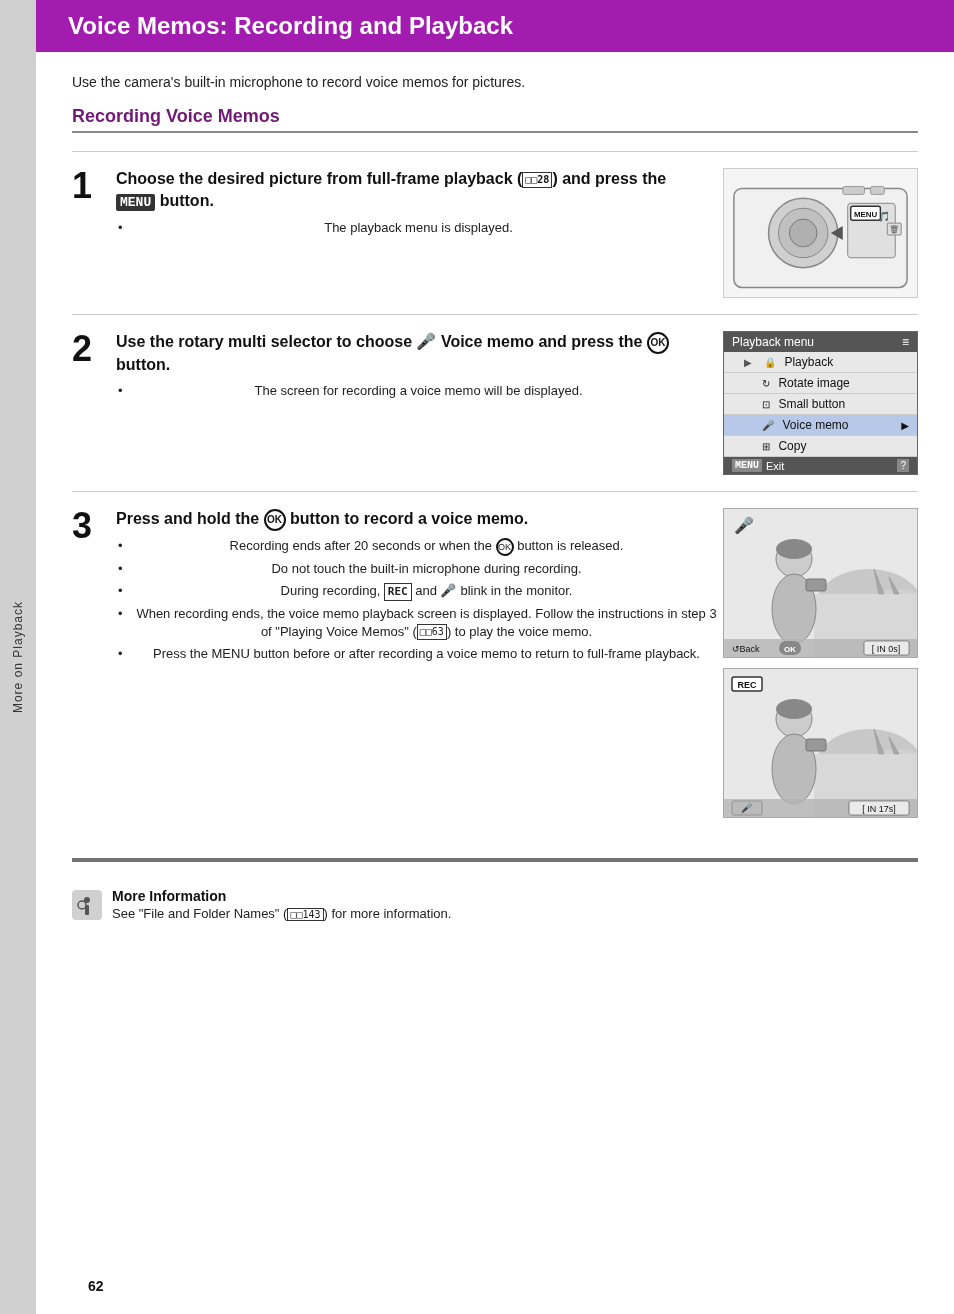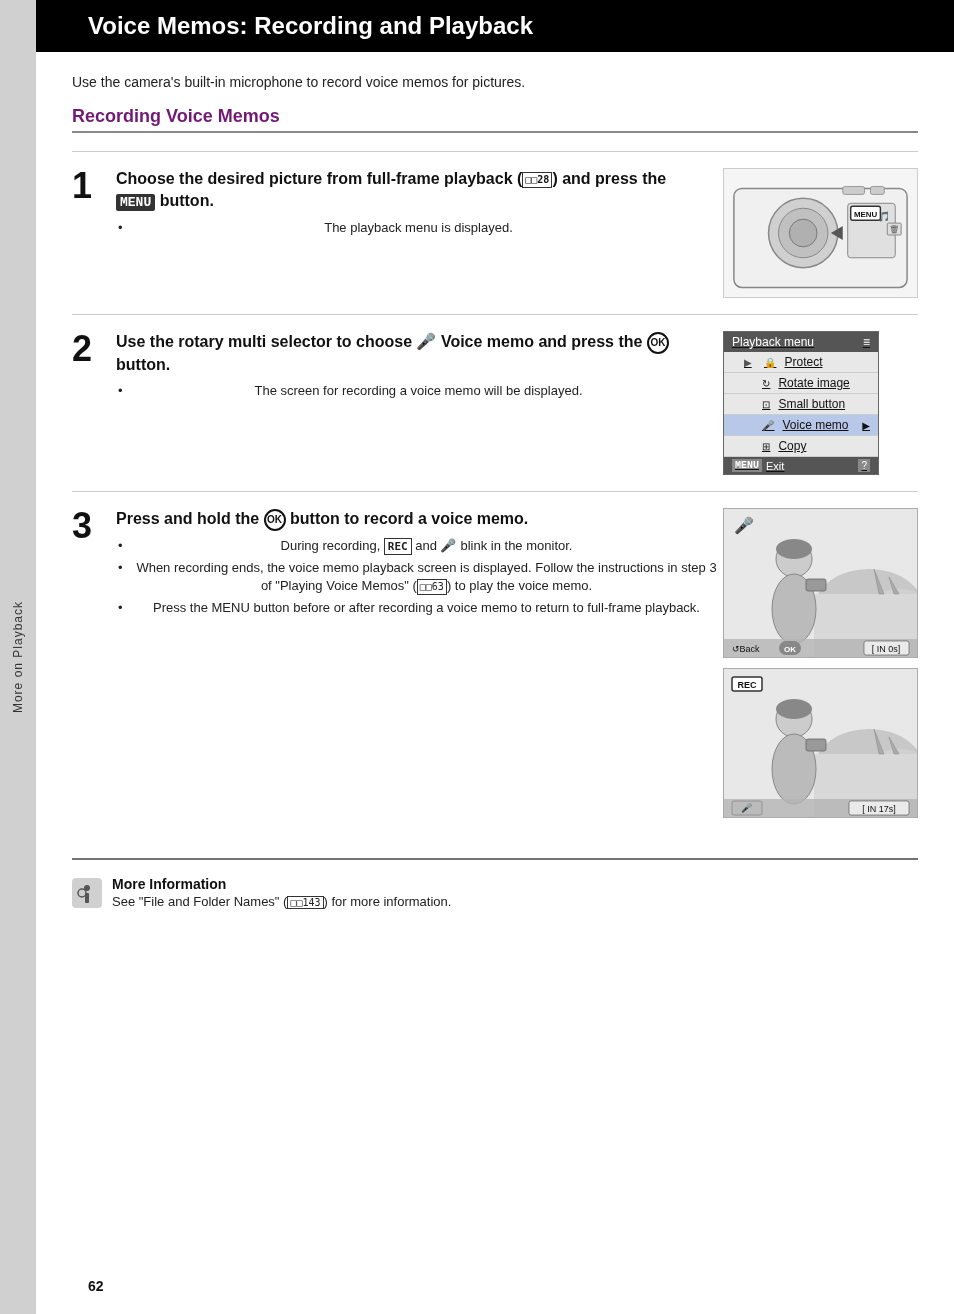--- a/index.html
+++ b/index.html
@@ -41,23 +41,23 @@
 
     
     .main-content {
       flex: 1;
       padding: 28px 36px 40px 36px;
       position: relative;
     }
 
     
     .title-bar {
-      background: #000000;
+      background: #a21caf;
       margin: -28px -36px 0 -36px;
-      padding: 12px 52px;
+      padding: 12px 32px;
       margin-bottom: 22px;
     }
     .title-bar h1 {
       font-size: 24px;
       font-weight: bold;
       color: #fff;
     }
 
     .intro-text {
       font-size: 14px;
@@ -163,25 +163,24 @@
       background: #f5f5f5;
       display: flex;
       align-items: center;
       justify-content: center;
       position: relative;
       overflow: hidden;
     }
 
     
     .menu-img {
-      width: 156px;
+      width: 195px;
       border: 1px solid #666;
       background: #e8e8e8;
       font-size: 12px;
-      text-decoration: underline;
     }
     .menu-img .menu-title-bar {
       background: #555;
       color: #fff;
       padding: 3px 8px;
       font-size: 12px;
       display: flex;
       align-items: center;
       justify-content: space-between;
     }
@@ -228,22 +227,22 @@
       height: 150px;
       border: 1px solid #aaa;
       background: #ddd;
       position: relative;
       overflow: hidden;
     }
 
     
     .more-info {
       margin-top: 24px;
-      border-top: 2px solid #737373;
-      padding-top: 16px;
+      border-top: 4px solid #737373;
+      padding-top: 26px;
       display: flex;
       align-items: flex-start;
       gap: 10px;
     }
     .more-info-icon {
       font-size: 24px;
       margin-top: 2px;
     }
     .more-info-content {}
     .more-info-title {
@@ -370,21 +369,21 @@
       <div class="step-image">
         <div class="menu-img">
           <div class="menu-title-bar">
             <span>Playback menu</span>
             <span>≡</span>
           </div>
 
           <div class="menu-item">
             <span style="width:14px;font-size:10px;margin-right:2px;color:#555">▶</span>
             <span style="font-size:10px;margin-right:4px">🔒</span>
-            <span>Protect</span>
+            <span>Playback</span>
           </div>
           <div class="menu-item">
             <span style="width:14px"></span>
             <span style="font-size:10px;margin-right:4px">↻</span>
             <span>Rotate image</span>
           </div>
           <div class="menu-item">
             <span style="width:14px"></span>
             <span style="font-size:10px;margin-right:4px">⊡</span>
             <span>Small button</span>
@@ -410,20 +409,22 @@
     </div>
 
     <div class="step">
       <div class="step-number">3</div>
       <div class="step3-row">
         <div class="step3-content">
           <div class="step-title">
             Press and hold the <span class="ok-btn">OK</span> button to record a voice memo.
           </div>
           <ul class="bullet-list">
+            <li>Recording ends after 20 seconds or when the <span class="ok-btn" style="font-size:9px;width:18px;height:18px;display:inline-flex;align-items:center;justify-content:center;border-radius:50%;border:2px solid #111">OK</span> button is released.</li>
+            <li>Do not touch the built-in microphone during recording.</li>
             <li>During recording, <span class="rec-inline">REC</span> and 🎤 blink in the monitor.</li>
             <li>When recording ends, the voice memo playback screen is displayed. Follow the instructions in step 3 of "Playing Voice Memos" (<span class="ref-box">□□63</span>) to play the voice memo.</li>
             <li>Press the <span class="menu-label">MENU</span> button before or after recording a voice memo to return to full-frame playback.</li>
           </ul>
         </div>
 
         <div class="step3-images">
 
           <div class="photo-img">
             <svg width="195" height="150" viewBox="0 0 195 150">

